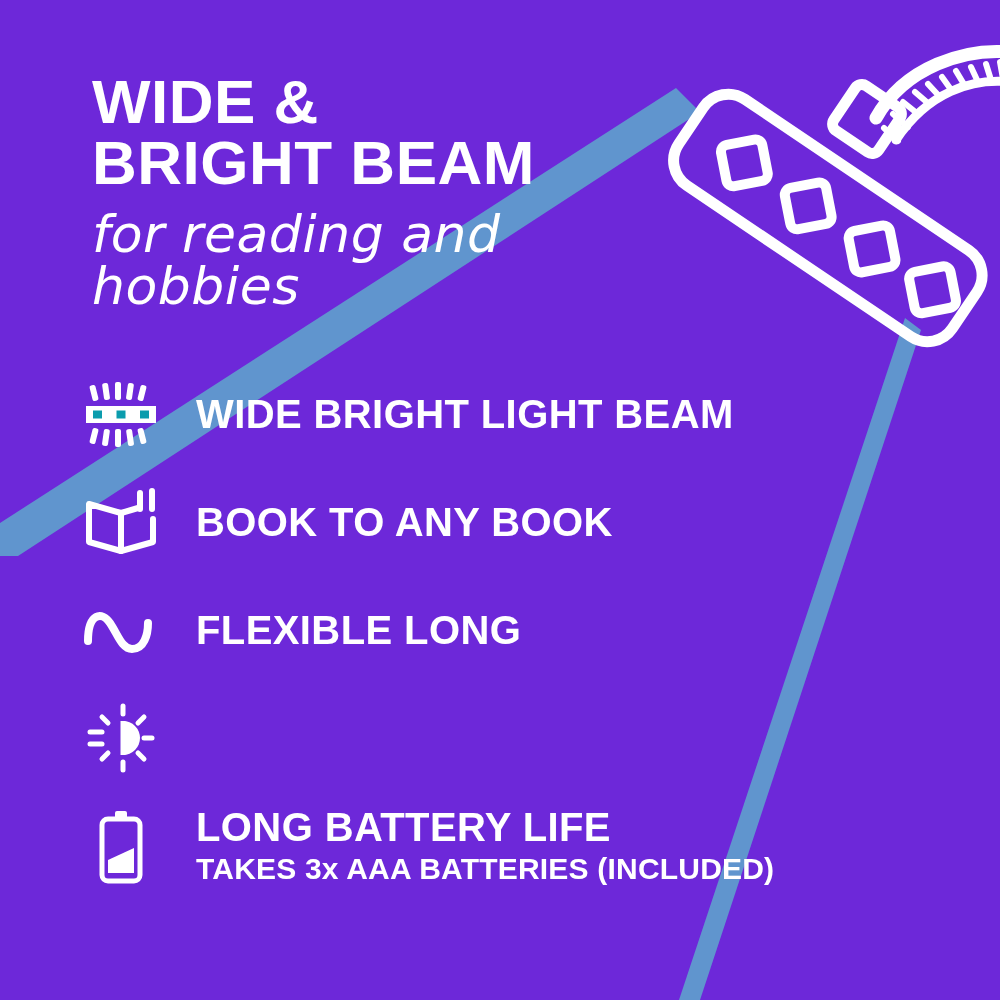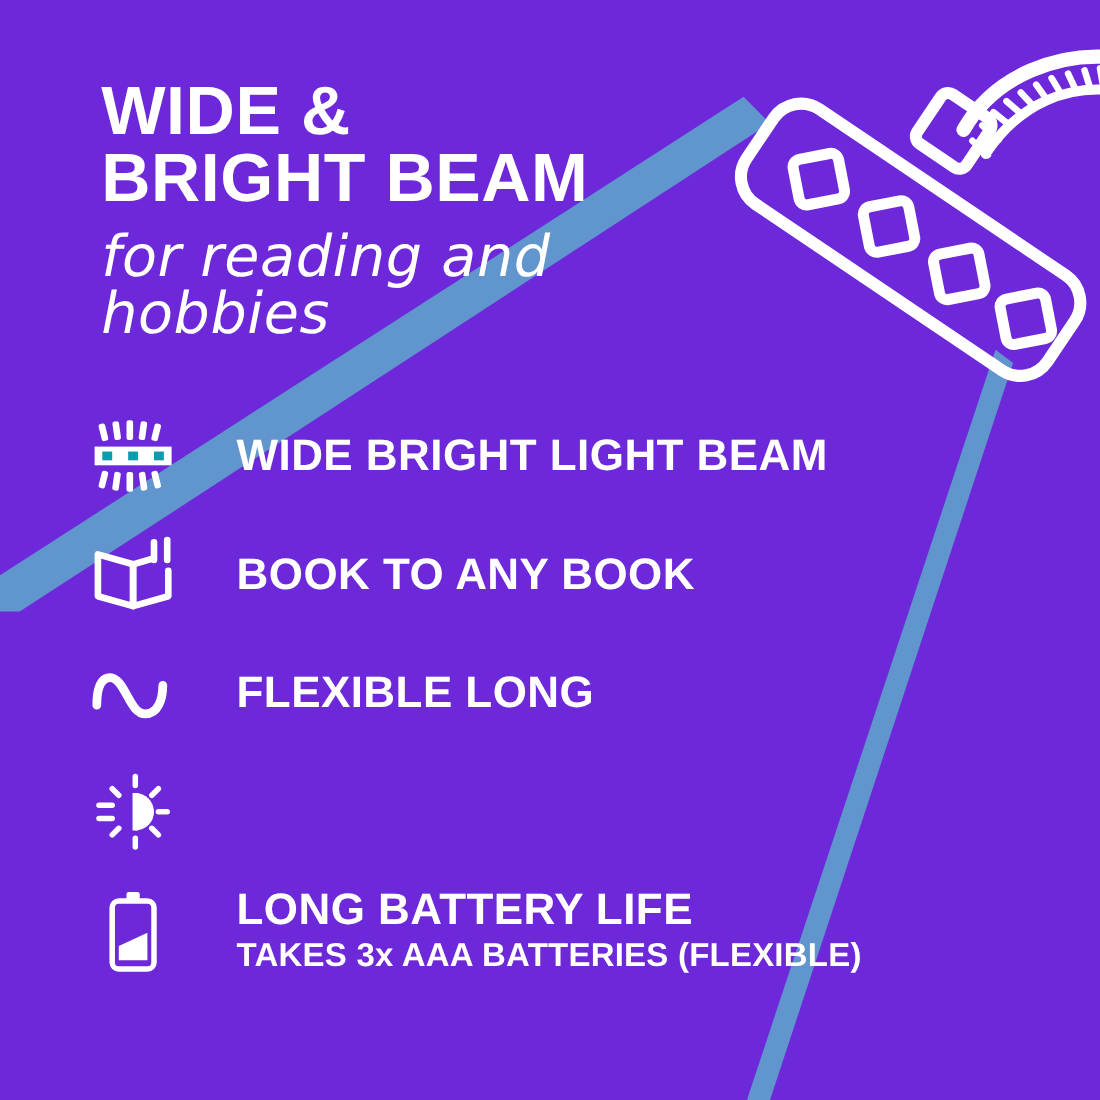--- a/index.html
+++ b/index.html
@@ -68,21 +68,21 @@
   }
   .feature-icon {
     width: 86px;
     min-width: 86px;
     height: 86px;
     display: flex;
     align-items: center;
     justify-content: center;
   }
   .feature-text {
-    margin-left: 51px;
+    margin-left: 32px;
     display: flex;
     flex-direction: column;
     justify-content: center;
   }
   .feature-label {
     color: #ffffff;
     font-size: 40px;
     font-weight: bold;
     letter-spacing: 0.4px;
     line-height: 1.05;
@@ -246,18 +246,18 @@
 
           <rect x="37" y="8" width="12" height="8" rx="2" fill="#ffffff"></rect>
 
           <rect x="24" y="16" width="38" height="62" rx="6" ry="6" fill="none" stroke="#ffffff" stroke-width="5"></rect>
 
           <path d="M 30,70 L 30,57 L 56,45 L 56,70 Z" fill="#ffffff"></path>
         </svg>
       </div>
       <div class="feature-text">
         <div class="feature-label">LONG BATTERY LIFE</div>
-        <div class="feature-sublabel">TAKES 3x AAA BATTERIES (FLEXIBLE)</div>
+        <div class="feature-sublabel">TAKES 3x AAA BATTERIES (INCLUDED)</div>
       </div>
     </div>
 
   </div>
 </div>
 
 </body></html>

